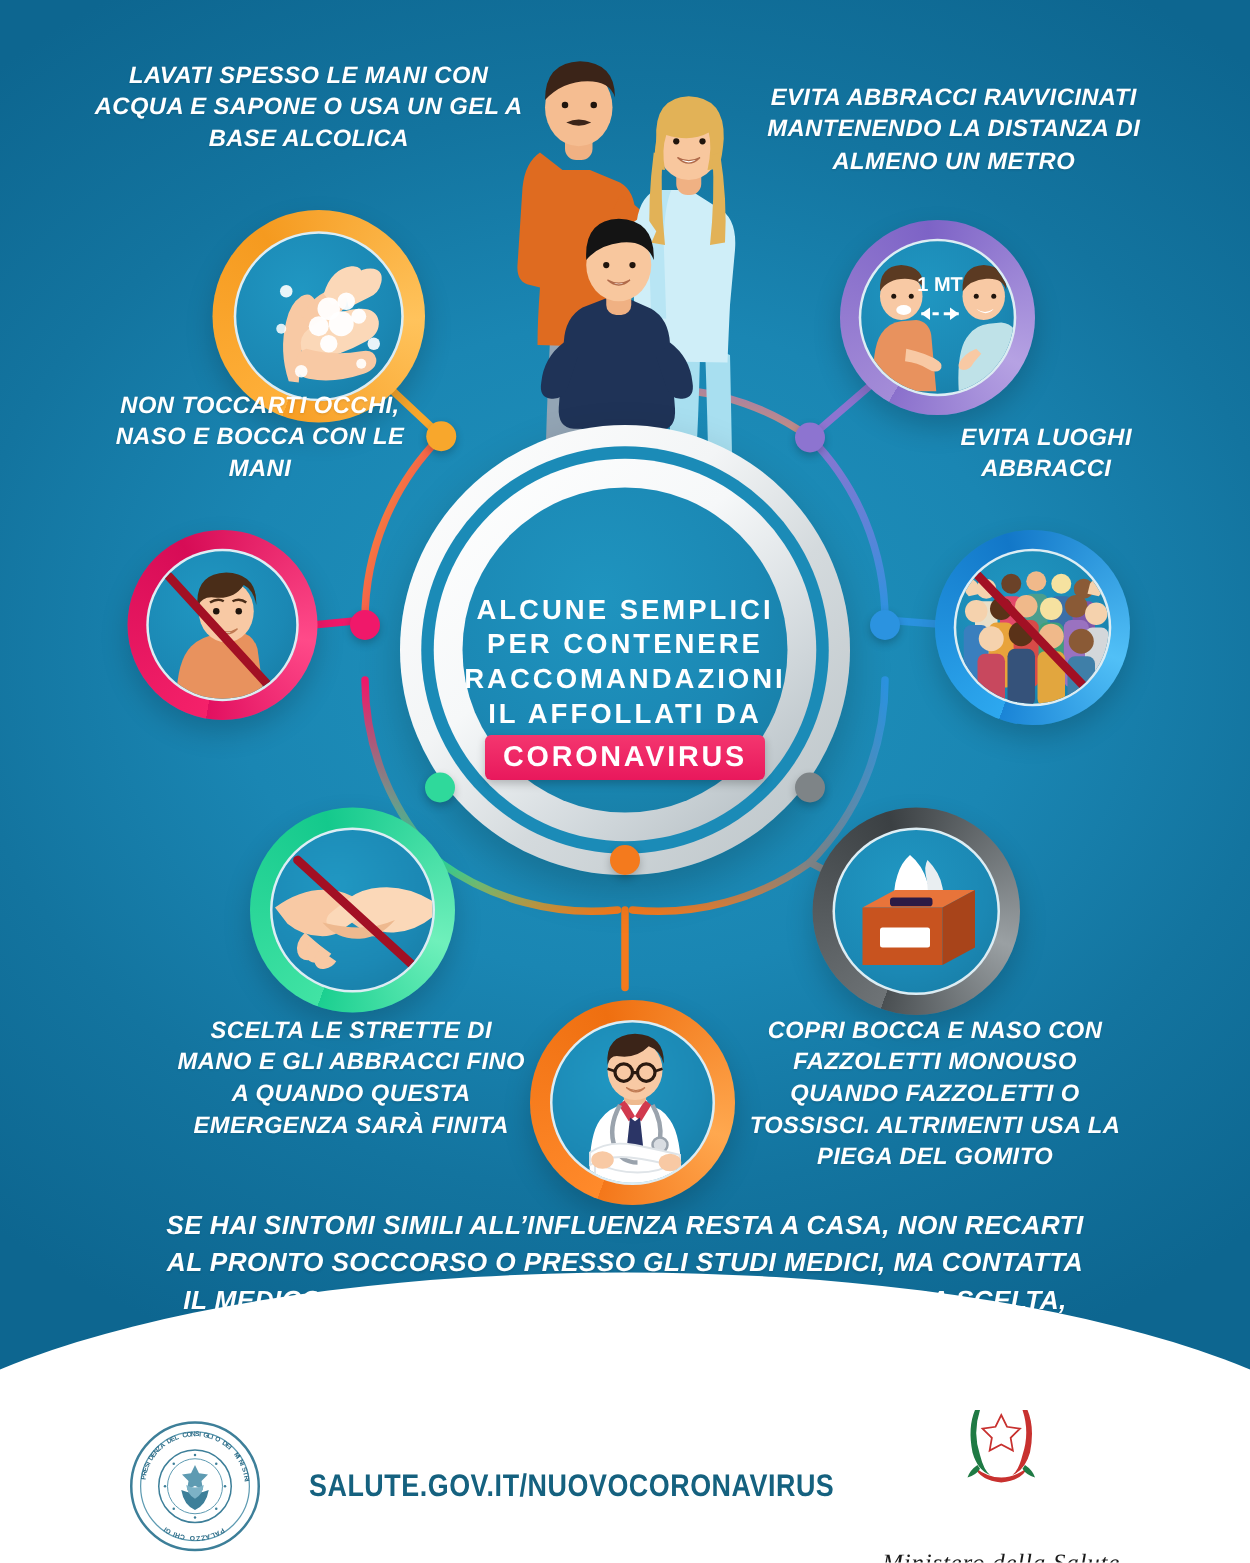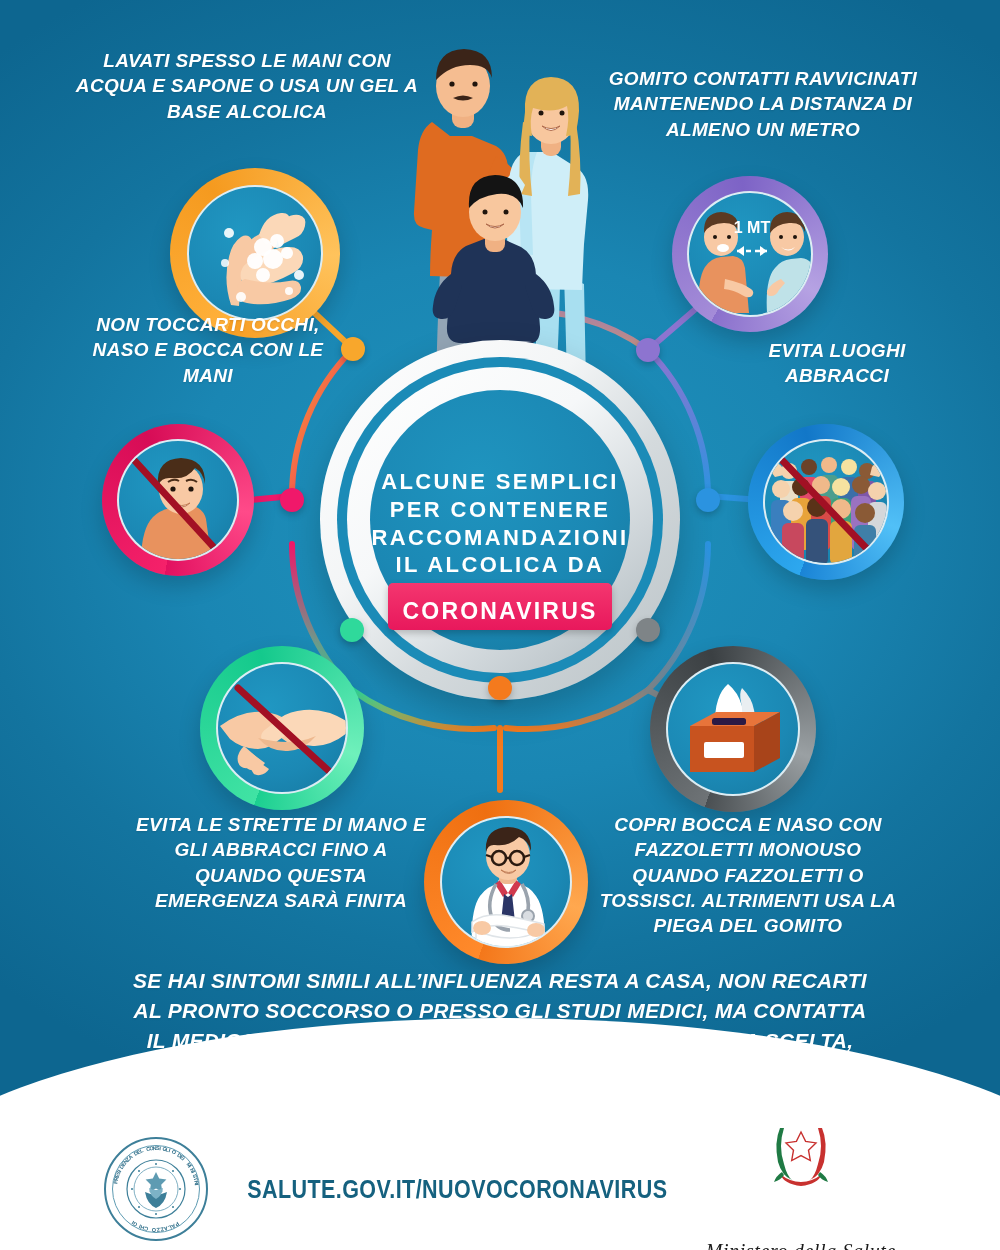--- a/index.html
+++ b/index.html
@@ -179,21 +179,21 @@
     line-height: 1.26;
     text-align: center;
   }
   .hub-badge {
     margin-top: 4px;
     background: linear-gradient(180deg, #f4366f 0%, #e8185c 100%);
     color: #ffffff;
     font-size: 23px;
     font-weight: 700;
     letter-spacing: 2.2px;
-    padding: 15px 14px 5px;
+    padding: 4px 14px 5px;
     border-radius: 5px;
     box-shadow: 0 3px 7px rgba(0,0,0,.22);
   }
 
   
   .arcs {
     position: absolute; left: 0; top: 0;
     width: 1000px; height: 1128px;
     pointer-events: none;
   }
@@ -378,21 +378,21 @@
     </svg>
 
     <div class="hub">
       <div class="hub-ring-outer"></div>
       <div class="hub-ring-gap"></div>
       <div class="hub-ring-inner"></div>
       <div class="hub-core">
         <div class="hub-line">ALCUNE SEMPLICI</div>
         <div class="hub-line">PER CONTENERE</div>
         <div class="hub-line">RACCOMANDAZIONI</div>
-        <div class="hub-line">IL ALCOLICA DA</div>
+        <div class="hub-line">IL AFFOLLATI DA</div>
         <div class="hub-badge">CORONAVIRUS</div>
       </div>
     </div>
 
     <div class="node" style="left:341px;top:337px;width:24px;height:24px;background:#f8a72c;"></div>
     <div class="node" style="left:280px;top:488px;width:24px;height:24px;background:#f0186a;"></div>
     <div class="node" style="left:340px;top:618px;width:24px;height:24px;background:#2fd99b;"></div>
     <div class="node" style="left:488px;top:676px;width:24px;height:24px;background:#f47a1d;"></div>
     <div class="node" style="left:636px;top:618px;width:24px;height:24px;background:#7e8487;"></div>
     <div class="node" style="left:696px;top:488px;width:24px;height:24px;background:#2b93e0;"></div>
@@ -577,24 +577,24 @@
 
           <path d="M30 104 q14-10 36-6 q20 4 36 8 l0 10 q-22-6 -40-8 q-18-2 -32 6z" fill="#ffffff" stroke="#dfe4e8" stroke-width="1.5"></path>
           <path d="M34 112 q16 8 34 8 q18 0 30-8 l0 12 q-18 8 -34 8 q-16 0 -30-8z" fill="#ffffff" stroke="#dfe4e8" stroke-width="1.5"></path>
           <ellipse cx="40" cy="110" rx="9" ry="7" fill="#f8c9a4"></ellipse>
           <ellipse cx="94" cy="112" rx="9" ry="7" fill="#f8c9a4"></ellipse>
         </svg>
       </div>
     </div>
 
     <div class="tip-text t-wash">LAVATI SPESSO LE MANI CON ACQUA E SAPONE O USA UN GEL A BASE ALCOLICA</div>
-    <div class="tip-text t-dist">GOMITO CONTATTI RAVVICINATI MANTENENDO LA DISTANZA DI ALMENO UN METRO</div>
+    <div class="tip-text t-dist">EVITA ABBRACCI RAVVICINATI MANTENENDO LA DISTANZA DI ALMENO UN METRO</div>
     <div class="tip-text t-touch">NON TOCCARTI OCCHI, NASO E BOCCA CON LE MANI</div>
     <div class="tip-text t-crowd">EVITA LUOGHI ABBRACCI</div>
-    <div class="tip-text t-shake">EVITA LE STRETTE DI MANO E GLI ABBRACCI FINO A QUANDO QUESTA EMERGENZA SARÀ FINITA</div>
+    <div class="tip-text t-shake">SCELTA LE STRETTE DI MANO E GLI ABBRACCI FINO A QUANDO QUESTA EMERGENZA SARÀ FINITA</div>
     <div class="tip-text t-cough">COPRI BOCCA E NASO CON FAZZOLETTI MONOUSO QUANDO FAZZOLETTI O TOSSISCI. ALTRIMENTI USA LA PIEGA DEL GOMITO</div>
     <div class="bottom-text">SE HAI SINTOMI SIMILI ALL’INFLUENZA RESTA A CASA, NON RECARTI AL PRONTO SOCCORSO O PRESSO GLI STUDI MEDICI, MA CONTATTA IL MEDICO DI MEDICINA GENERALE, I PEDIATRI DI LIBERA SCELTA, LA GUARDIA MEDICA O I NUMERI REGIONALI</div>
 
     <div class="bg-curve"></div>
   </div>
 
   <div class="footer">
 
     <div class="seal-chigi">
       <svg width="62" height="62" viewBox="0 0 62 62">

